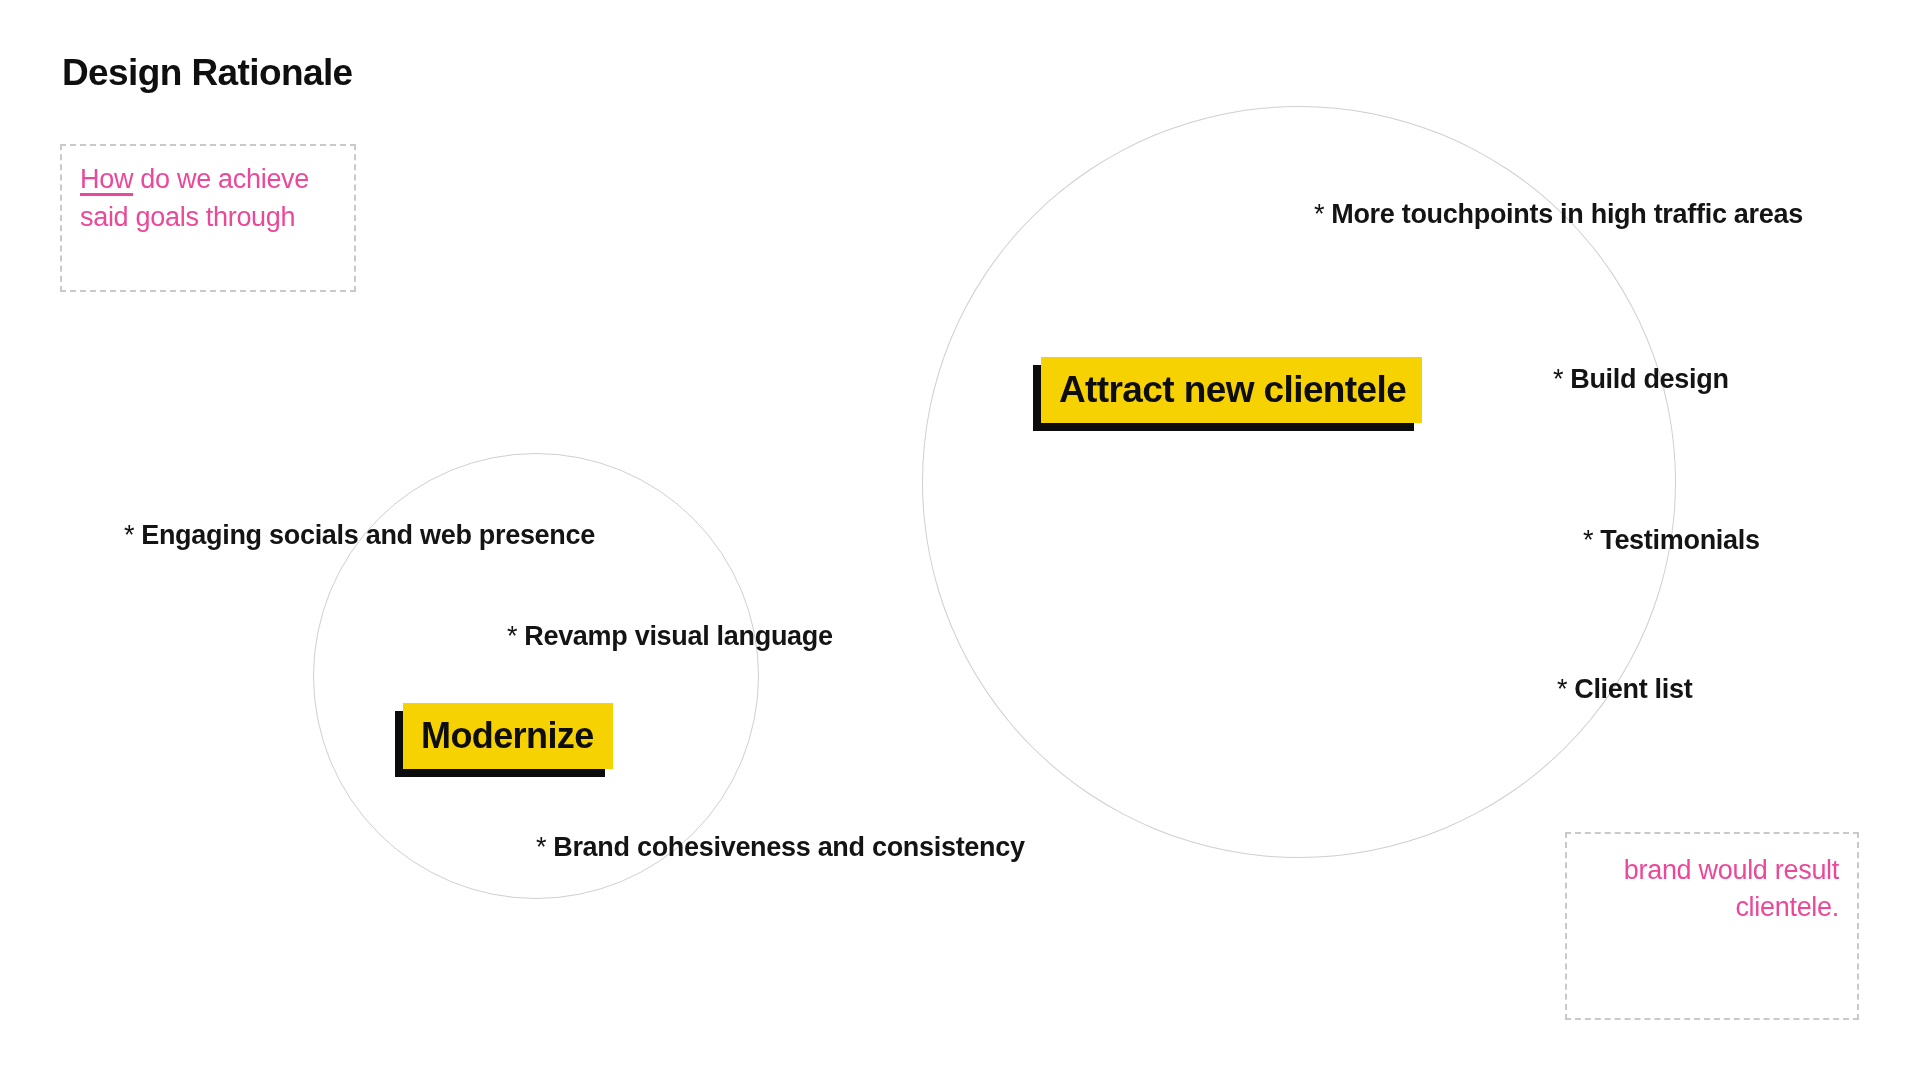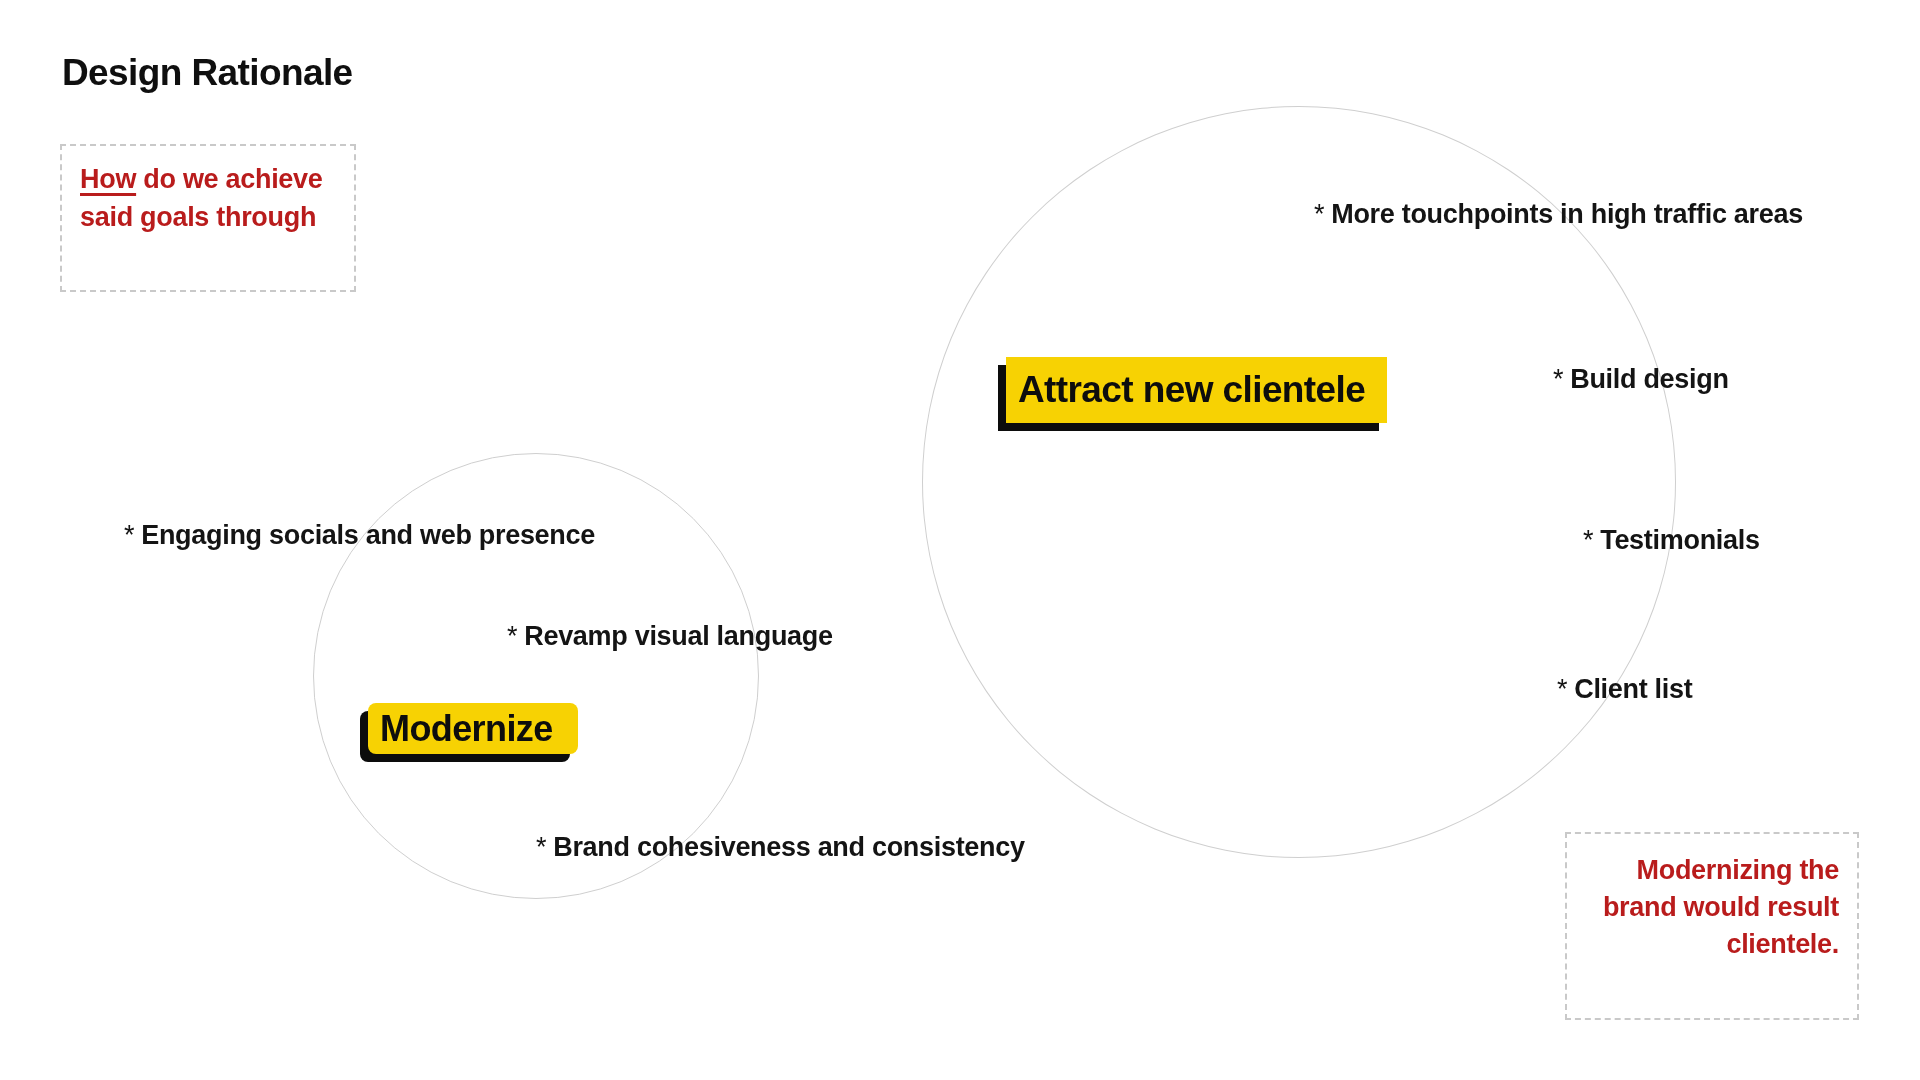--- a/index.html
+++ b/index.html
@@ -23,22 +23,22 @@
     font-size: 37px;
     font-weight: 700;
     letter-spacing: -0.6px;
     color: #0f0f0f;
     white-space: nowrap;
   }
 
   .dashed-box {
     border: 2px dashed #c9c9c9;
     box-sizing: border-box;
-    font-weight: 700;
-    color: #b91c1c;
+    font-weight: 400;
+    color: #ec4899;
   }
   .question-box {
     left: 60px;
     top: 144px;
     width: 296px;
     height: 148px;
     padding: 14px 18px;
     font-size: 27px;
     line-height: 38px;
     letter-spacing: -0.3px;
@@ -70,26 +70,27 @@
   .circle-big   { left: 922px; top: 106px; width: 754px; height: 752px; }
 
   .ylabel {
     background: #f7d203;
     color: #0d0d0d;
     font-weight: 700;
     letter-spacing: -0.6px;
     display: flex;
     align-items: center;
     box-sizing: border-box;
-    padding: 0 12px;
+    padding: 0 18px;
     box-shadow: -8px 8px 0 #0c0c0c;
     white-space: nowrap;
+    margin-left: 35px;
   }
   .label-attract   { left: 1006px; top: 357px; width: 381px; height: 66px; font-size: 37px; }
-  .label-modernize { left: 368px;  top: 703px; width: 210px; height: 51px; font-size: 36px; border-radius: 8px; }
+  .label-modernize { left: 368px;  top: 703px; width: 210px; height: 66px; font-size: 36px; }
 
   .bullet {
     font-size: 27px;
     line-height: 32px;
     font-weight: 700;
     letter-spacing: -0.3px;
     color: #141414;
     white-space: nowrap;
   }
   .bullet .ast {
@@ -153,18 +154,17 @@
 
   <div class="abs bullet b-revamp">
     <span class="ast">*</span><span>Revamp visual language</span>
   </div>
 
   <div class="abs bullet b-brand">
     <span class="ast">*</span><span>Brand cohesiveness and consistency</span>
   </div>
 
   <div class="abs dashed-box conclusion-box">
-    <div>Modernizing the</div>
     <div>brand would result</div>
     <div>clientele.</div>
   </div>
 
 </div>
 
 </body></html>

